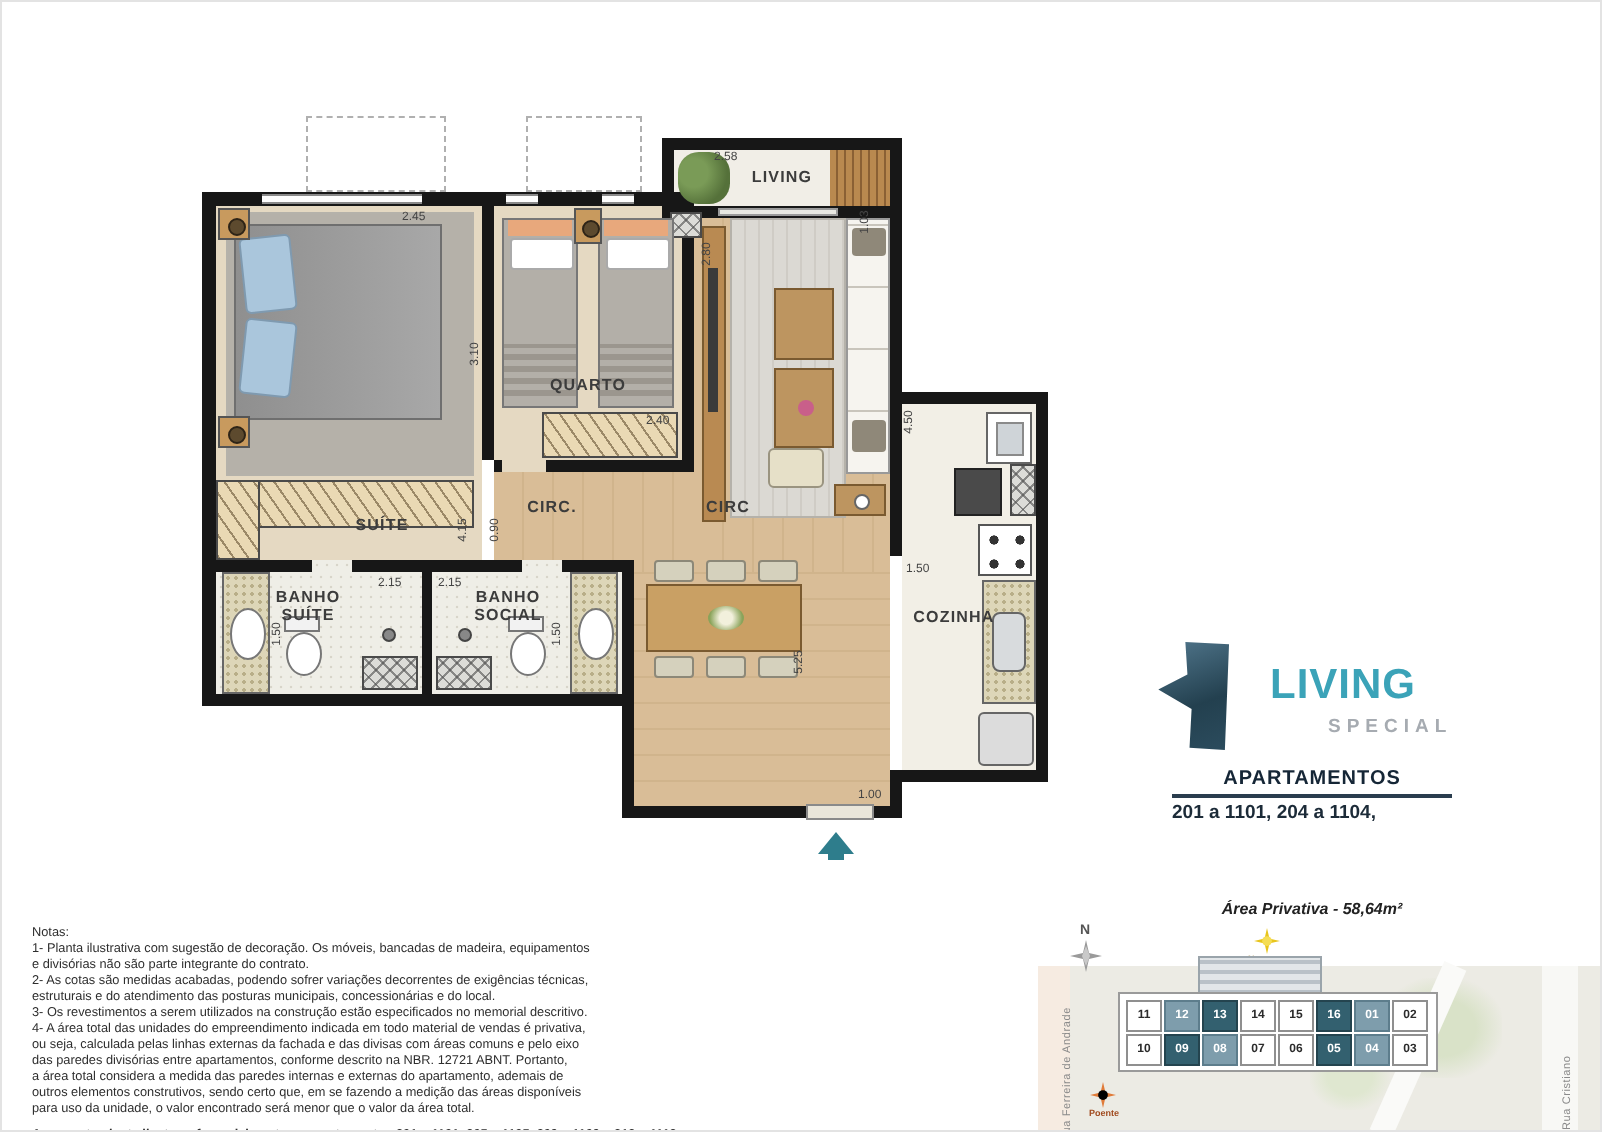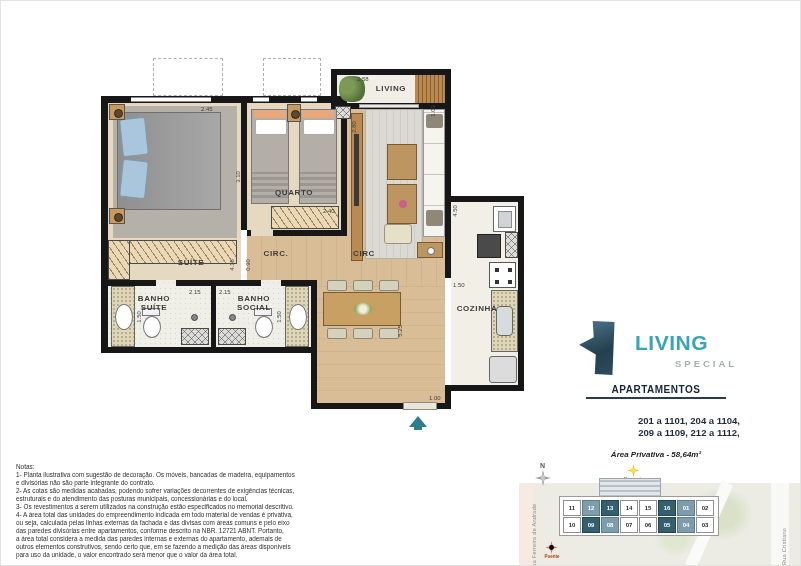--- a/index.html
+++ b/index.html
@@ -217,27 +217,26 @@
     <div class="dim" style="left:352px;top:226px;">1.50</div>
     <div class="dim vdim" style="left:293px;top:272px;">5.25</div>
     <div class="dim" style="left:328px;top:339px;">1.00</div>
 
     <div class="abs" style="left:308px;top:360px;width:0;height:0;border-left:9px solid transparent;border-right:9px solid transparent;border-bottom:11px solid #2e7d8c;"></div>
     <div class="abs" style="left:313px;top:370px;width:8px;height:4px;background:#2e7d8c;"></div>
   </div>
 
   <div class="logo-mark" style="left:574px;top:320px;width:52px;height:54px;"></div>
   <div class="brand-living" style="left:634px;top:330px;">LIVING</div>
-  <div class="brand-special" style="left:663px;top:357px;margin-left:11px;">SPECIAL</div>
+  <div class="brand-special" style="left:663px;top:357px;">SPECIAL</div>
 
   <div class="apt-title" style="left:585px;top:383px;width:140px;">APARTAMENTOS</div>
   <div class="apt-underline" style="left:585px;top:396px;width:140px;"></div>
-  <div class="abs" style="left:608px;top:400px;width:160px;margin-top:14px;">
+  <div class="abs" style="left:556px;top:400px;width:160px;">
     <div class="apt-line">201 a 1101, 204 a 1104,</div>
-    <div class="apt-line">209 a 1109, 212 a 1112,</div>
   </div>
   <div class="area-line" style="left:575px;top:449px;width:160px;">Área Privativa - 58,64m²</div>
 
   <div id="notes">
     <div>Notas:</div>
     <div>1- Planta ilustrativa com sugestão de decoração. Os móveis, bancadas de madeira, equipamentos</div>
     <div>e divisórias não são parte integrante do contrato.</div>
     <div>2- As cotas são medidas acabadas, podendo sofrer variações decorrentes de exigências técnicas,</div>
     <div>estruturais e do atendimento das posturas municipais, concessionárias e do local.</div>
     <div>3- Os revestimentos a serem utilizados na construção estão especificados no memorial descritivo.</div>

